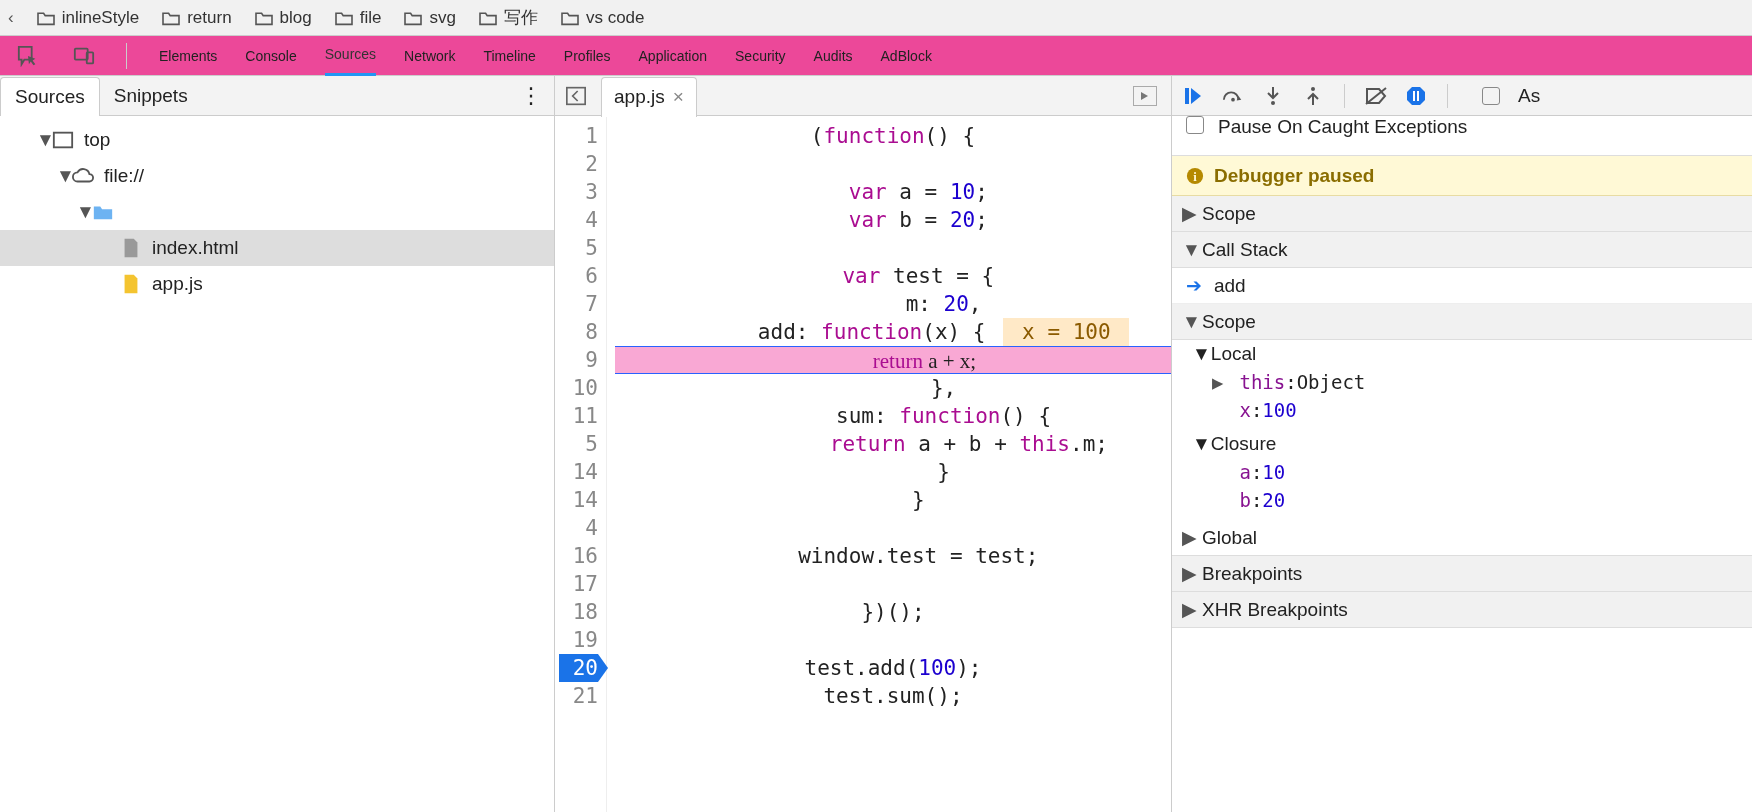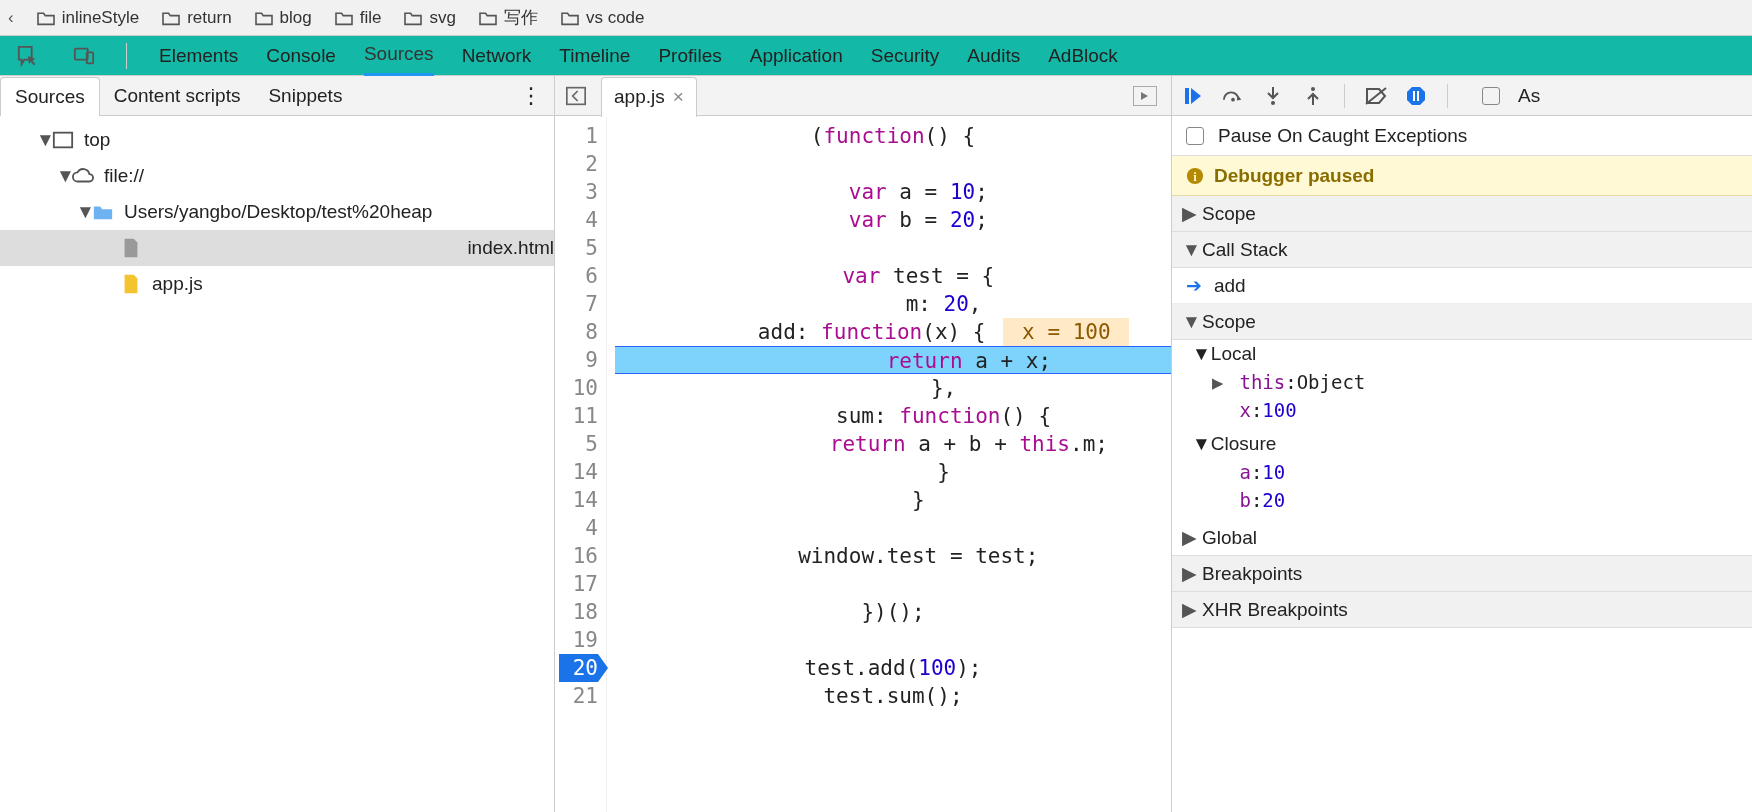--- a/index.html
+++ b/index.html
@@ -1,21 +1,21 @@
 <!DOCTYPE html>
 <html><head>
 <meta charset="utf-8">
 <style>
   * { box-sizing: border-box; margin: 0; padding: 0; }
   body { font-family: "Lucida Grande", "Helvetica Neue", Arial, sans-serif; font-size: 14px; color: #222; background: #fff; width: 1752px; height: 812px; overflow: hidden; }
   .bookmarks-bar { display: flex; align-items: center; height: 36px; border-bottom: 1px solid #ccc; background: #f1f1f1; padding: 0 8px; gap: 22px; font-size: 17px; color: #333; }
   .bookmarks-bar .bm { display: flex; align-items: center; gap: 6px; cursor: pointer; }
   .bookmarks-bar .bm svg { width: 20px; height: 16px; }
   .devtools { display: flex; flex-direction: column; height: calc(100% - 36px); }
-  .dt-tabs { display: flex; align-items: center; height: 40px; border-bottom: 1px solid #ccc; background: #14b8a6; padding: 0 14px; gap: 28px; font-size: 19px; }
+  .dt-tabs { display: flex; align-items: center; height: 40px; border-bottom: 1px solid #ccc; background: #ec4899; padding: 0 14px; gap: 28px; font-size: 14px; }
   .dt-tabs .icon-btn { display:flex; align-items:center; justify-content:center; width:28px; height:28px; cursor:pointer; }
   .dt-tabs .sep { width:1px; height:26px; background:#ccc; margin: 0 4px 0 0; }
   .dt-tabs .tab { cursor: pointer; padding: 8px 0; height: 40px; display:flex; align-items:center; }
   .dt-tabs .tab.active { color:#333; border-bottom: 3px solid #2196f3; font-weight: 500; }
 
   .dt-body { display:flex; flex: 1; min-height:0; }
 
   
   .left-panel { width: 555px; border-right: 1px solid #ccc; display:flex; flex-direction:column; background:#fff;}
   .lp-tabs { display:flex; align-items:center; height:40px; border-bottom:1px solid #ccc; background:#f3f3f3; position:relative; }
@@ -23,51 +23,51 @@
   .lp-tabs .ltab.active { background:#fff; border:1px solid #ccc; border-bottom:none; border-top-left-radius:4px; border-top-right-radius:4px; position:relative; top:1px; }
   .lp-tabs .more { margin-left:auto; margin-right:12px; font-size:22px; cursor:pointer; }
 
   .tree { flex:1; overflow:auto; padding-top:6px; font-size: 19px; }
   .tree-row { display:flex; align-items:center; height:36px; padding-left: 0; cursor:pointer; }
   .tree-row .arrow { width:14px; display:inline-block; text-align:center; color:#555; margin-right:2px;}
   .tree-row.d0 { padding-left: 36px; }
   .tree-row.d1 { padding-left: 56px; }
   .tree-row.d2 { padding-left: 76px; }
   .tree-row.d3 { padding-left: 120px; }
-  .tree-row.sel { background:#ddd;justify-content:space-between; }
+  .tree-row.sel { background:#ddd; }
   .ico { display:inline-flex; width:22px; height:22px; margin-right:10px; }
 
   
   .center-panel { flex:1; display:flex; flex-direction:column; border-right:1px solid #ccc; min-width:0;}
   .cp-tabs { display:flex; align-items:center; height:40px; border-bottom:1px solid #ccc; background:#f3f3f3; padding:0 8px; gap:0; }
   .cp-tabs .toggle-nav { cursor:pointer; display:flex; align-items:center; justify-content:center; width:26px; height:26px; margin-right:12px;}
   .cp-tabs .filetab { display:flex; align-items:center; gap:8px; padding: 6px 12px; background:#fff; border:1px solid #ccc; border-bottom:none; border-top-left-radius:4px; border-top-right-radius:4px; font-size:19px; height:40px; position:relative; top:1px;}
   .cp-tabs .filetab .close { color:#888; cursor:pointer;}
   .cp-tabs .play-wrap { margin-left:auto; margin-right:6px; display:flex; align-items:center; }
   .cp-tabs .play-wrap .pbox { border:1px solid #aaa; width:24px; height:20px; display:flex; align-items:center; justify-content:center;}
 
   .editor { flex:1; display:flex; font-family: Menlo, Consolas, monospace; font-size:21px; line-height:28px; overflow:hidden; }
   .gutter { background:#fff; color:#888; text-align:right; padding: 6px 8px 6px 4px; border-right:1px solid #eee; user-select:none; min-width:52px; }
   .gutter .ln { height:28px; }
   .gutter .ln.bp { background:#1a73e8; color:#fff; position:relative; }
   .gutter .ln.bp::after { content:""; position:absolute; right:-10px; top:0; border-top:14px solid transparent; border-bottom:14px solid transparent; border-left:10px solid #1a73e8;}
   .code { flex:1; padding:6px 0 6px 8px; white-space:pre; }
   .code .line { height:28px;text-align:center; }
-  .code .line.exec { background:#7dd3fc; border-top:1px solid #2962ff; border-bottom:1px solid #2962ff; }
+  .code .line.exec { background:#f9a8d4; border-top:1px solid #2962ff; border-bottom:1px solid #2962ff;font-family:Liberation Serif, serif; }
   .kw { color:#aa0d91; }
   .num { color:#1c00cf; }
   .ovl { background:#ffe9c7; color:#8b5a00; padding:0 6px; display:inline-block; position:absolute;}
 
   
   .right-panel { width:580px; display:flex; flex-direction:column; font-size:19px; }
   .rp-toolbar { display:flex; align-items:center; height:40px; border-bottom:1px solid #ccc; background:#f3f3f3; padding: 0 10px; gap:18px; }
   .rp-toolbar .ibtn { width:22px; height:22px; cursor:pointer; display:flex; align-items:center; justify-content:center; }
   .rp-toolbar .divider { width:1px; height:24px; background:#ccc; margin:0 2px; }
   .rp-toolbar .cbox { width:18px; height:18px; border:1px solid #888; border-radius:3px; margin-left:14px; }
-  .rp-row { display:flex; align-items:center; height:40px; padding: 0 14px; border-bottom:1px solid #ddd; }
+  .rp-row { display:flex; height:40px; padding: 0 14px; border-bottom:1px solid #ddd; }
   .rp-row .cb { width:18px; height:18px; border:1px solid #888; border-radius:3px; margin-right:14px;}
   .rp-banner { background:#fff9d6; color:#8a6d00; height:40px; display:flex; align-items:center; padding:0 14px; gap:10px; border-bottom:1px solid #e8dca3; font-weight:600;}
   .sect-h { background:#f1f1f1; height:36px; display:flex; align-items:center; padding:0 10px; border-bottom:1px solid #ddd; }
   .sect-h .tri { width:14px; display:inline-block; margin-right:6px; color:#555;}
   .stack-item { height:36px; display:flex; align-items:center; padding-left:14px; border-bottom:1px solid #eee;}
   .stack-item .arr { color:#1a73e8; margin-right:12px; }
   .scope-body { padding:0 0 6px 0; }
   .scope-line { padding-left: 40px; height:28px; display:flex; align-items:center; font-family: Menlo, Consolas, monospace;}
   .scope-label { padding-left: 20px; height:28px; display:flex; align-items:center;}
   .mono { font-family: Menlo, Consolas, monospace; }
@@ -152,21 +152,20 @@
       <span class="tab">Audits</span>
       <span class="tab">AdBlock</span>
     </div>
 
   <div class="dt-body">
 
     <div class="left-panel">
       <div class="lp-tabs">
 
         <span class="ltab active">Sources</span>
-          <span class="ltab">Content scripts</span>
           <span class="ltab">Snippets</span>
           <span class="more">⋮</span>
       </div>
       <div class="tree">
         <div class="tree-row d0">
           <span class="arrow">▼</span>
           <span class="ico">
               <svg viewBox="0 0 24 24">
                 <rect x="2" y="4" width="20" height="16" fill="none" stroke="#555" stroke-width="2"></rect>
               </svg>
@@ -182,21 +181,20 @@
             </span>
           <span>file://</span>
         </div>
         <div class="tree-row d2">
           <span class="arrow">▼</span>
           <span class="ico">
               <svg viewBox="0 0 24 24">
                 <path d="M2 6h7l2 3h11v11H2z" fill="#6db3f2"></path>
               </svg>
             </span>
-          <span>Users/yangbo/Desktop/test%20heap</span>
         </div>
         <div class="tree-row d3 sel">
           <span class="ico">
               <svg viewBox="0 0 24 24">
                 <path d="M5 2h10l4 4v16H5z" fill="#999"></path>
               </svg>
             </span>
           <span>index.html</span>
         </div>
         <div class="tree-row d3">

